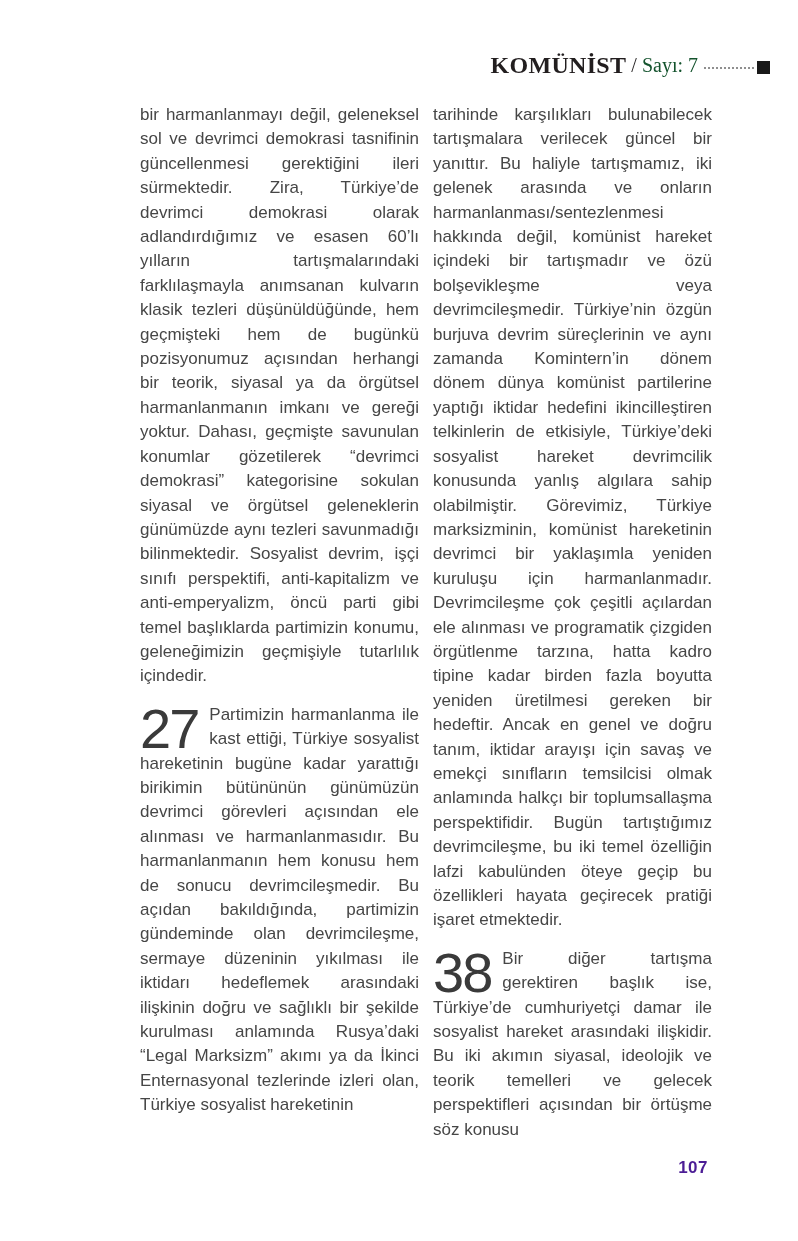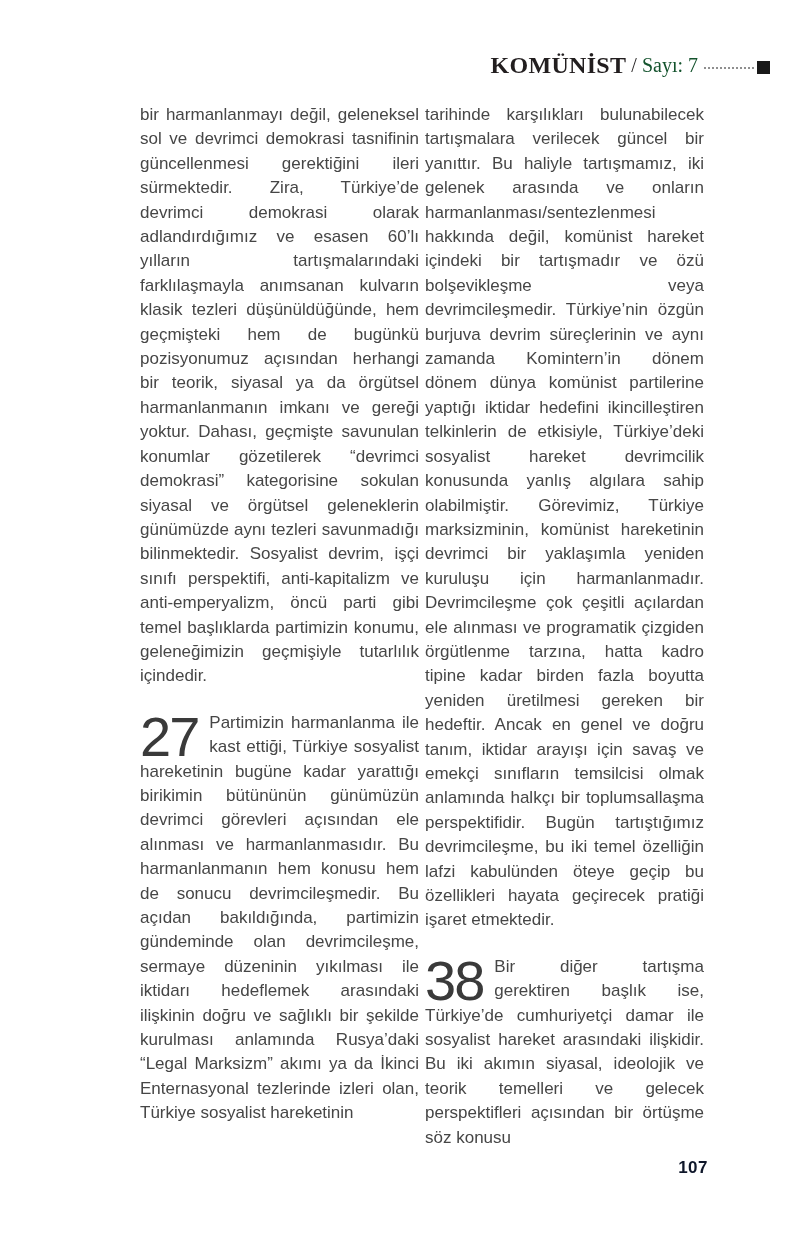--- a/index.html
+++ b/index.html
@@ -60,57 +60,57 @@
   }
 
   
   .columns {
     position: absolute;
     left: 140px;
     top: 103px;
     width: 572px;
     height: 1040px;
     display: flex;
-    gap: 6px;
+    gap: 14px;
     overflow: hidden;
   }
   .column {
     width: 279px;
     overflow: hidden;
   }
   .body-para {
     margin: 0;
     text-align: justify;
     font-size: 17px;
     line-height: 24.4px;
     color: #464646;
     hyphens: auto;
     -webkit-hyphens: auto;
   }
   .body-para.numbered {
-    margin-top: 22px;
+    margin-top: 14px;
   }
   .dropnum {
     float: left;
     font-size: 56px;
     line-height: 44px;
     padding: 4px 11px 0 0;
     color: #3a3a3a;
     letter-spacing: -2px;
     font-weight: 400;
   }
 
   
   .page-number {
     position: absolute;
     top: 1158px;
     right: 90px;
     font-size: 17px;
     font-weight: bold;
-    color: #0f172a;
+    color: #4c1d95;
     letter-spacing: 0.5px;
   }
 </style>
 </head>
 <body>
 
 <div class="page">
 
   <div class="page-header">
     <span class="journal-name">KOMÜNİST</span>

